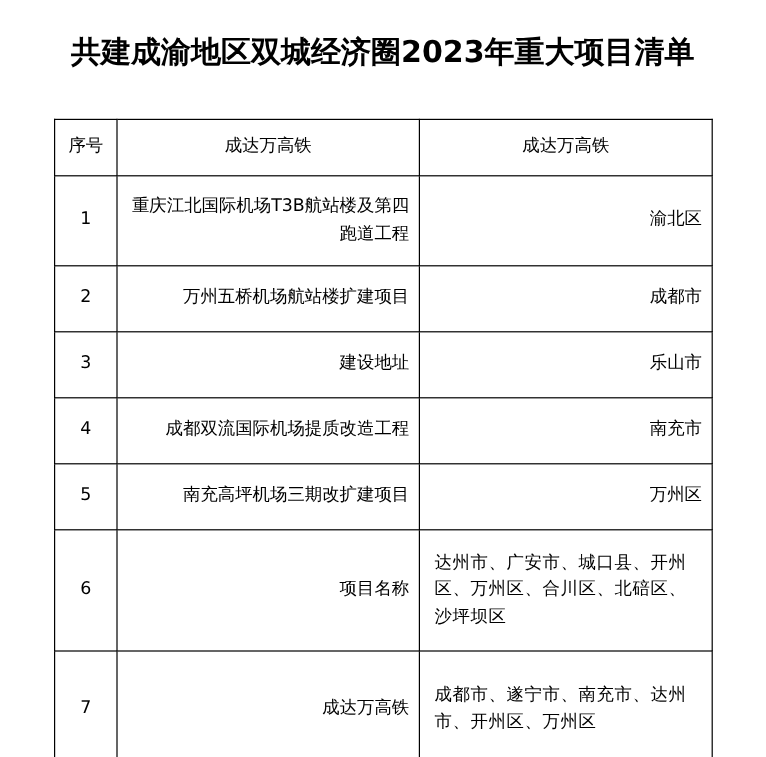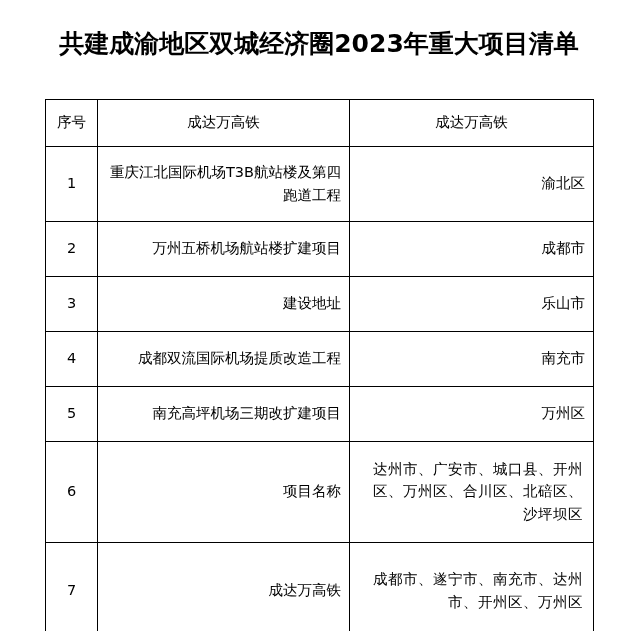--- a/index.html
+++ b/index.html
@@ -63,21 +63,21 @@
     text-align: center;
   }
   td.name {
     text-align: right;
     padding-left: 16px;
   }
   td.addr {
     text-align: right;
   }
   td.addr.multi {
-    text-align: right;
+    text-align: left;
     padding-left: 12px;
     padding-right: 10px;
     letter-spacing: 0.5px;
   }
   tr.r1 td { height: 62px; }
   tr.r2 td { height: 42px; }
   tr.r3 td { height: 42px; }
   tr.r4 td { height: 42px; }
   tr.r5 td { height: 42px; }
   tr.r6 td { height: 88px; }

